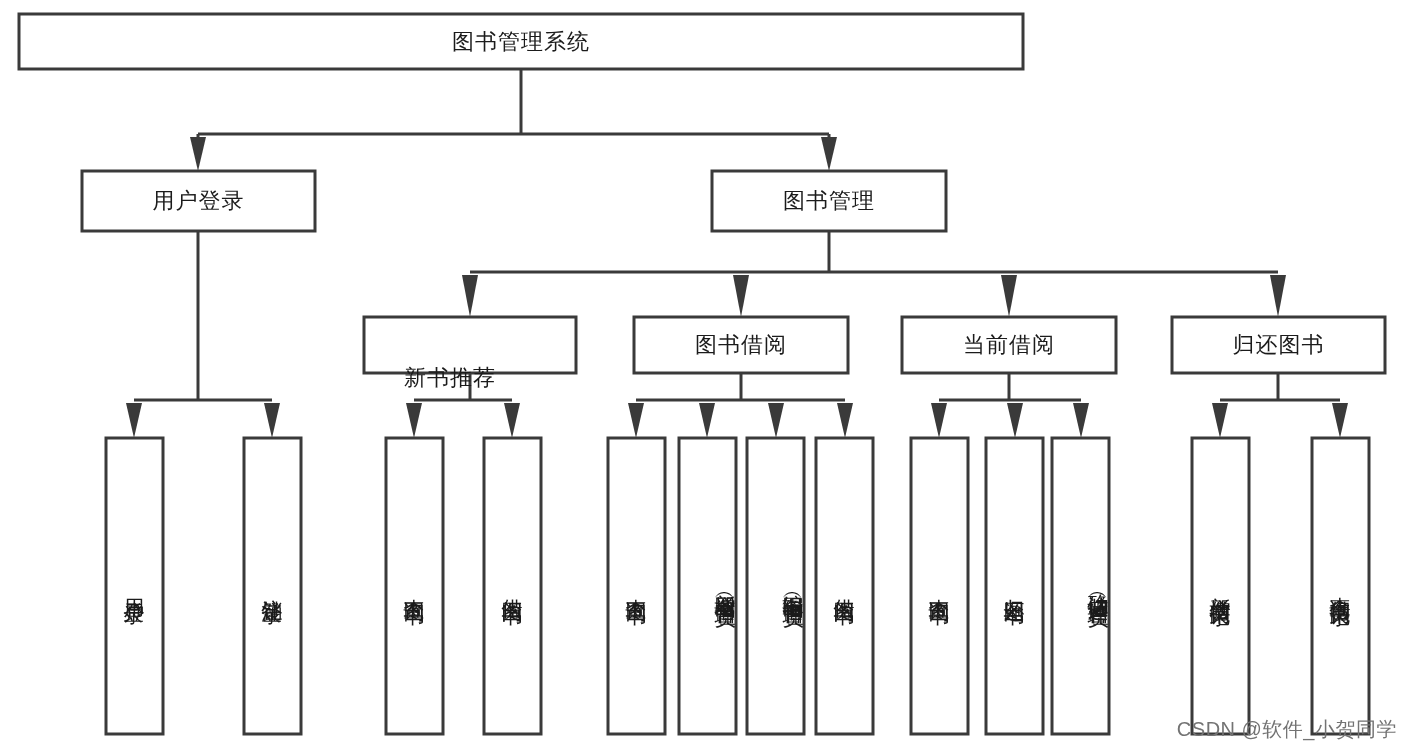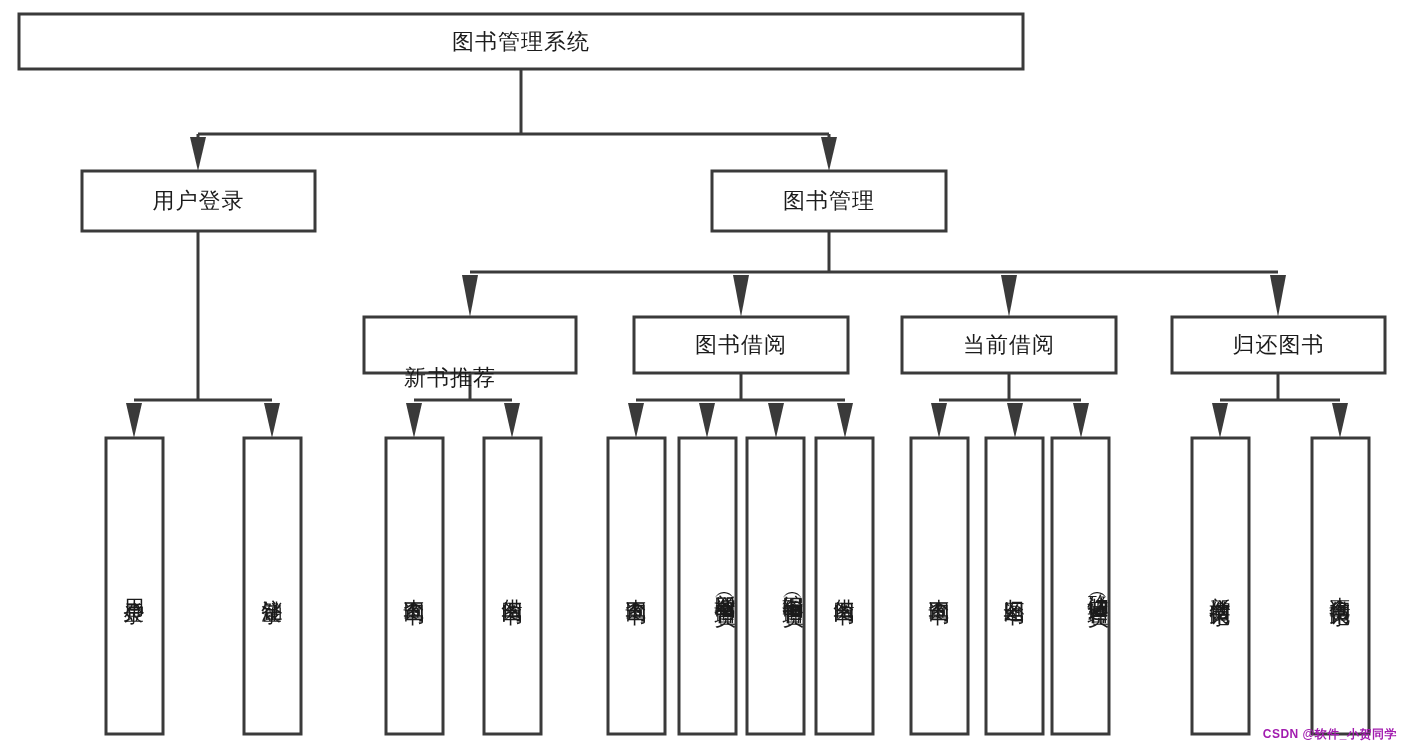--- a/index.html
+++ b/index.html
@@ -62,26 +62,25 @@
     writing-mode: vertical-rl;
     text-orientation: upright;
     letter-spacing: 2px;
     line-height: 1;
     pointer-events: none;
   }
   .watermark {
     position: absolute;
     right: 8px;
     bottom: 4px;
-    font-size: 12px;
-    color: #a21caf;
+    font-size: 20px;
+    color: #737373;
     letter-spacing: 0.5px;
     white-space: nowrap;
     pointer-events: none;
-    font-weight: bold;
   }
 </style>
 </head>
 <body>
 
 <div id="diagram-root">
 
   <svg class="diagram-canvas" viewBox="0 0 1405 747">
 
     <rect class="node-box" x="19" y="14" width="1004" height="55"></rect>

